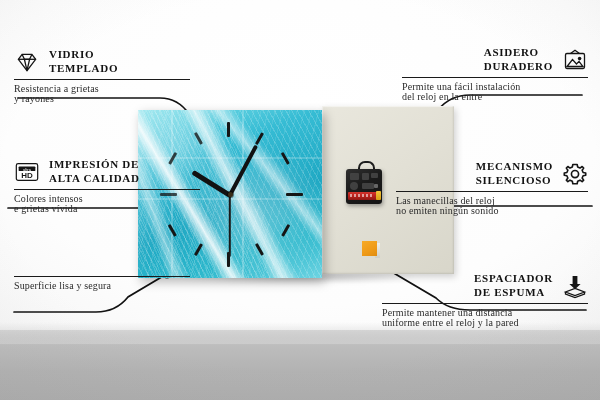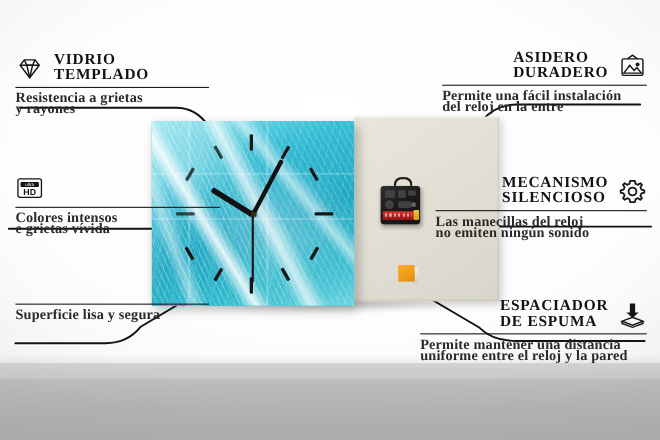--- a/index.html
+++ b/index.html
@@ -117,31 +117,31 @@
   }
 
   
   .callout{position:absolute;}
   .callout.left{text-align:left;}
   .callout.right{}
   .co-head{display:flex;align-items:center;gap:9px;}
   .callout.right .co-head{justify-content:flex-end;}
   .co-title{
     font-family:"Liberation Serif", serif;
-    font-size:14px;line-height:13.5px;letter-spacing:.7px;
+    font-size:11px;line-height:13.5px;letter-spacing:.7px;
     font-weight:700;color:#121212;text-transform:uppercase;
     white-space:pre-line;
   }
   .co-icon{width:26px;height:26px;flex:0 0 26px;color:#151515;}
   .co-icon svg{display:block;width:26px;height:26px;}
   .co-rule{height:1px;background:#1a1a1a;margin:4px 0 4px 0;}
   .co-sub{
     font-family:"Liberation Serif", serif;
-    font-size:13px;line-height:10.4px;color:#2a2a2a;
-    white-space:pre-line;letter-spacing:.15px;font-weight:bold;
+    font-size:10px;line-height:10.4px;color:#2a2a2a;
+    white-space:pre-line;letter-spacing:.15px;
   }
 </style>
 </head>
 <body>
 
 <div id="stage">
 
   <div class="bg-top"></div>
   <div class="bg-floor"></div>
   <div class="bg-floor-blend"></div>
@@ -250,20 +250,22 @@
   <div class="callout left" style="left:14px;top:158px;width:186px;">
     <div class="co-head">
       <span class="co-icon">
         <svg viewBox="0 0 28 24">
           <rect x="2.5" y="3" width="23" height="18" rx="2" fill="none" stroke="currentColor" stroke-width="1.3"></rect>
           <rect x="5" y="6" width="18" height="5" rx="1" fill="currentColor"></rect>
           <text x="14" y="10.4" text-anchor="middle" font-family="Liberation Sans, sans-serif" font-size="4.4" fill="#ffffff">ultra</text>
           <text x="14" y="19" text-anchor="middle" font-family="Liberation Sans, sans-serif" font-size="8.6" font-weight="bold" fill="currentColor">HD</text>
         </svg>
       </span>
+      <span class="co-title">IMPRESIÓN DE
+ALTA CALIDAD</span>
     </div>
     <div class="co-rule"></div>
     <div class="co-sub">Colores intensos
 e grietas vívida</div>
   </div>
 
   <div class="callout left" style="left:14px;top:272px;width:176px;">
     <div class="co-rule"></div>
     <div class="co-sub">Superficie lisa y segura</div>
   </div>

